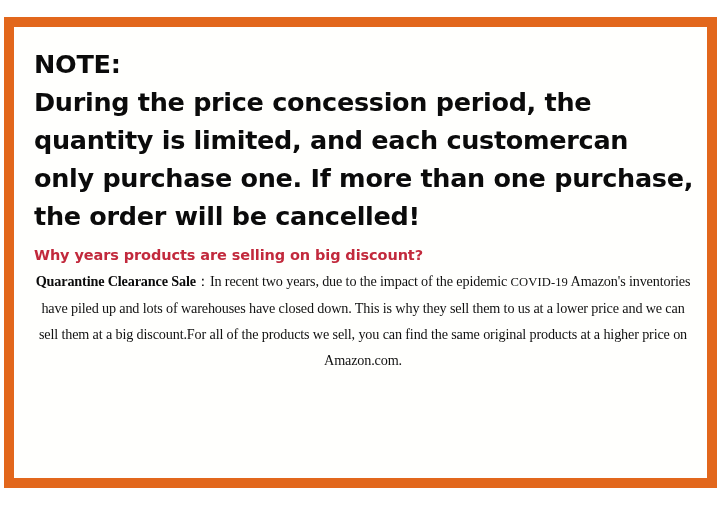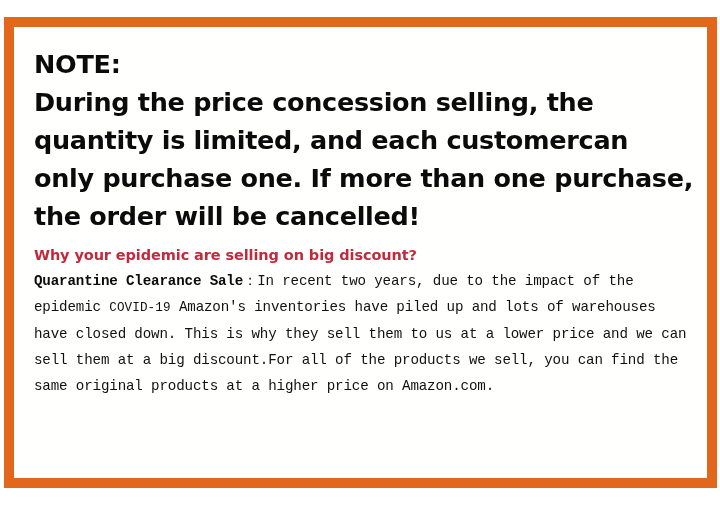--- a/index.html
+++ b/index.html
@@ -56,48 +56,48 @@
     font-size: 14.5px;
     line-height: 26px;
     color: #C2293C;
     margin: 7px 0 0 0;
     padding: 0 4px 0 10px;
     letter-spacing: -0.1px;
   }
 
   
   .body-block {
-    font-family: Liberation Mono, monospace;
+    font-family: Liberation Serif, serif;
     font-size: 14.2px;
     line-height: 26px;
     color: #111111;
     margin: 0;
     padding: 0 6px 0 10px;
     letter-spacing: -0.15px;
-    text-align: left;
+    text-align: center;
   }
   .body-block .lead {
     font-weight: bold;
     color: #0b0b0b;
   }
   .body-block .sep {
     font-weight: normal;
   }
   .smallcaps {
     font-size: 12.6px;
     letter-spacing: 0.1px;
   }
 </style>
 </head>
 <body>
 
 <div id="note-card">
   <div id="note-inner">
 
-    <div class="headline"><span>NOTE:</span><br><span>During the price concession selling, the quantity is limited, and each customercan only purchase one. If more than one purchase, the order will be cancelled!</span></div>
+    <div class="headline"><span>NOTE:</span><br><span>During the price concession period, the quantity is limited, and each customercan only purchase one. If more than one purchase, the order will be cancelled!</span></div>
 
-    <div class="subhead">Why your epidemic are selling on big discount?</div>
+    <div class="subhead">Why years products are selling on big discount?</div>
 
     <p class="body-block"><span class="lead">Quarantine Clearance Sale</span><span class="sep">：</span><span>In recent two years, due to the impact of the epidemic </span><span class="smallcaps">COVID-19</span><span> Amazon's inventories have piled up and lots of warehouses have closed down. This is why they sell them to us at a lower price and we can sell them at a big discount.For all of the products we sell, you can find the same original products at a higher price on Amazon.com.</span></p>
 
 
   </div>
 </div>
 
 </body></html>

